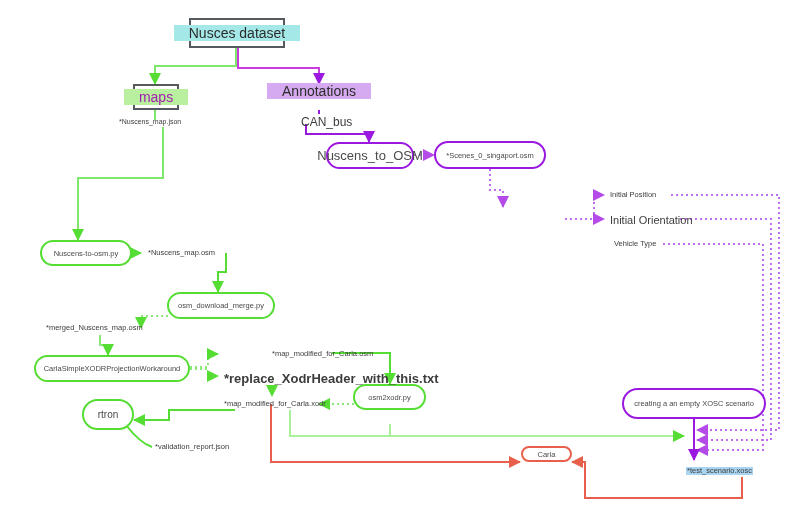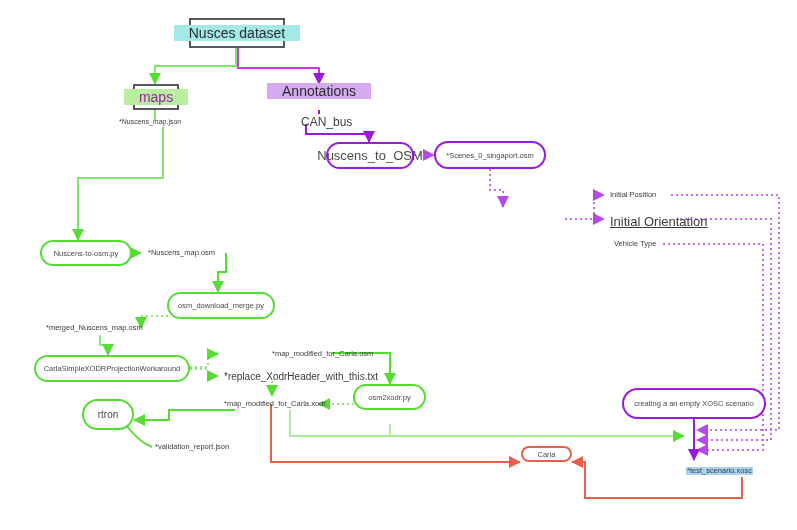--- a/index.html
+++ b/index.html
@@ -185,27 +185,27 @@
   <div class="edge-label" style="left:119px;top:118px;font-size:7px;">*Nuscens_map.json</div>
 
   <div class="edge-label" style="left:301px;top:116px;font-size:12px;">CAN_bus</div>
 
   <div class="edge-label" style="left:148px;top:249px;font-size:7.5px;">*Nuscens_map.osm</div>
 
   <div class="edge-label" style="left:46px;top:324px;font-size:7.5px;">*merged_Nuscens_map.osm</div>
 
   <div class="edge-label" style="left:224px;top:350px;font-size:7.5px;margin-left:48px;">*map_modified_for_Carla.osm</div>
 
-  <div class="edge-label" style="left:224px;top:372px;font-size:10px;">*replace_XodrHeader_with_this.txt</div>
+  <div class="edge-label" style="left:224px;top:372px;font-size:13px;font-weight:bold;">*replace_XodrHeader_with_this.txt</div>
 
   <div class="edge-label" style="left:224px;top:400px;font-size:7.5px;">*map_modified_for_Carla.xodr</div>
 
   <div class="edge-label" style="left:155px;top:443px;font-size:7.5px;">*validation_report.json</div>
 
   <div class="edge-label" style="left:610px;top:191px;font-size:7.5px;">Initial Position</div>
 
-  <div class="edge-label" style="left:610px;top:215px;font-size:13px;text-decoration:underline;">Initial Orientation</div>
+  <div class="edge-label" style="left:610px;top:215px;font-size:11px;">Initial Orientation</div>
 
   <div class="edge-label" style="left:614px;top:240px;font-size:7.5px;">Vehicle Type</div>
 
   <div class="edge-label hlblue" style="left:658px;top:467px;font-size:7.5px;margin-left:28px;">*test_scenario.xosc</div>
 
 </div>
 
 </body></html>

